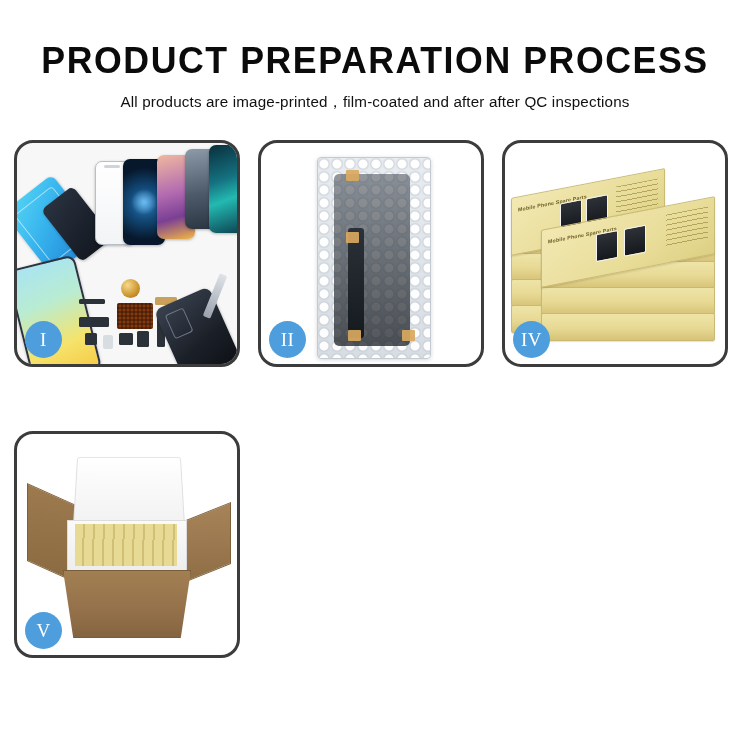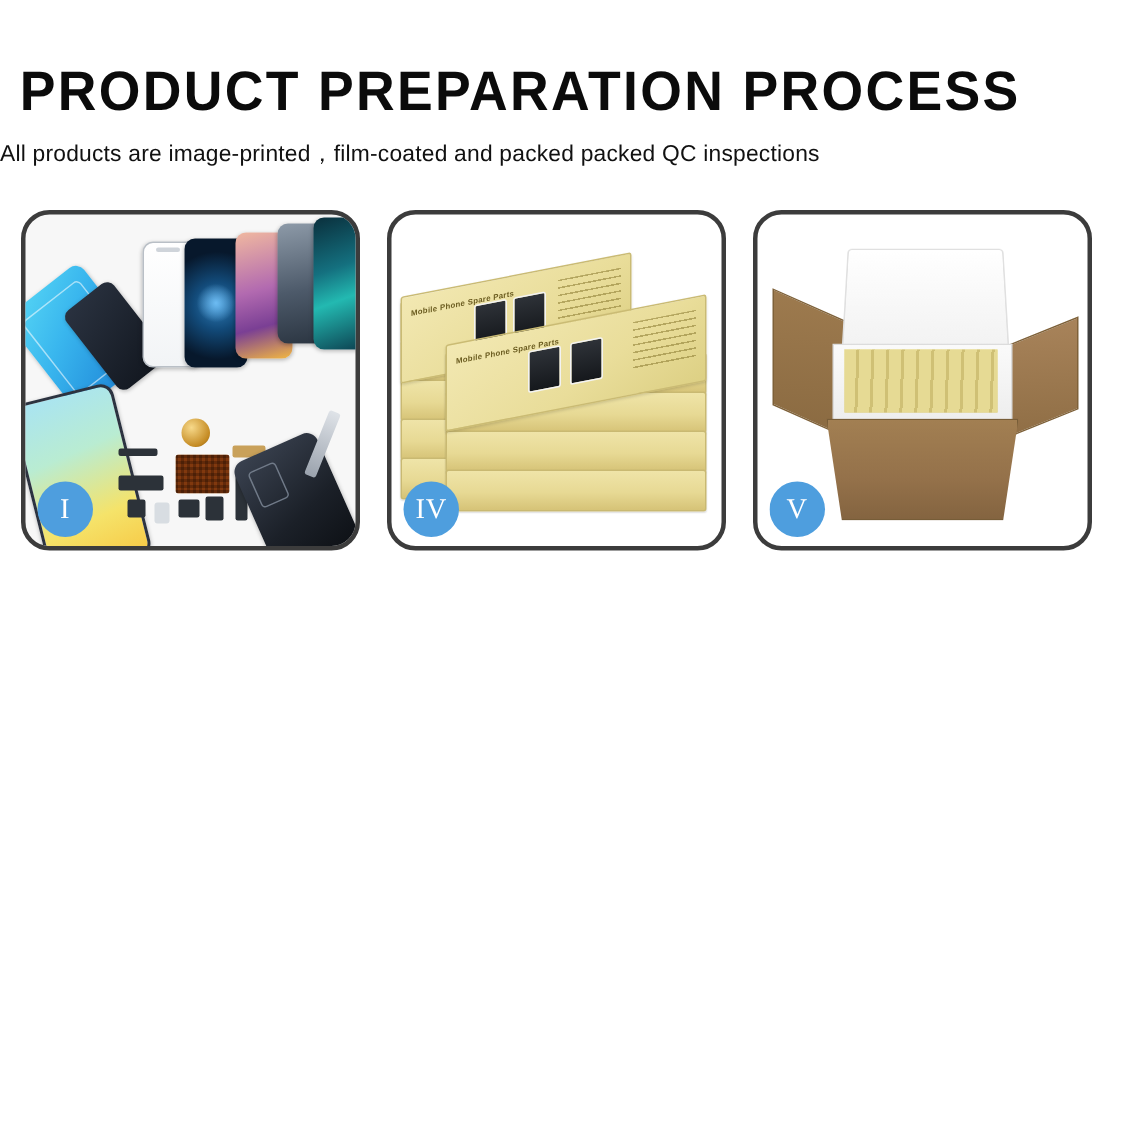--- a/index.html
+++ b/index.html
@@ -7,21 +7,21 @@
   body{
     width:750px;height:750px;
     background:#ffffff;
     font-family:"Liberation Sans","DejaVu Sans",sans-serif;
     overflow:hidden;
     position:relative;
   }
   .page{position:relative;width:750px;height:750px;}
 
   
-  .header{position:absolute;left:0;top:0;width:750px;}
+  .header{position:absolute;left:0;top:0;width:750px;text-align:center;}
   .title{
     margin:0;
     padding-top:42px;
     font-size:37px;
     font-weight:700;
     letter-spacing:1.6px;
     color:#0b0b0b;
     line-height:1.05;
     transform:scaleX(0.965);
     white-space:nowrap;
@@ -310,21 +310,21 @@
   .c6-t1{left:36px;top:72px;width:18px;height:20px;}
   .c6-t2{left:36px;top:128px;width:18px;height:20px;}
 </style>
 </head>
 <body>
 
 <div class="page">
 
   <div class="header">
     <h1 class="title">PRODUCT PREPARATION PROCESS</h1>
-    <p class="subtitle">All products are image-printed，film-coated and packed packed QC inspections</p>
+    <p class="subtitle">All products are image-printed，film-coated and after after QC inspections</p>
   </div>
 
   <div class="grid">
 
     <div class="panel p1">
       <div class="scene">
         <div class="ph ph-blue"></div>
         <div class="ph ph-blue2"></div>
         <div class="ph ph-glass"></div>
         <div class="ph ph-dark"></div>
@@ -343,20 +343,33 @@
           <div class="pt" style="left:58px;top:54px;width:12px;height:16px;"></div>
           <div class="pt" style="left:76px;top:20px;width:22px;height:8px;background:#c9a15a;"></div>
           <div class="pt" style="left:78px;top:36px;width:8px;height:34px;"></div>
         </div>
         <div class="ph-back"></div>
         <div class="tool"></div>
       </div>
       <div class="badge">I</div>
     </div>
 
+    <div class="panel p2">
+      <div class="scene">
+        <div class="bag">
+          <div class="inner-part"></div>
+          <div class="flex-strip"></div>
+          <div class="tape t1"></div>
+          <div class="tape t2"></div>
+          <div class="tape t3"></div>
+          <div class="tape t4"></div>
+        </div>
+      </div>
+      <div class="badge">II</div>
+    </div>
 
 
     <div class="panel p4">
       <div class="scene">
         <div class="stack">
 
           <div class="sbox" style="left:0;top:40px;width:112px;"></div>
           <div class="sbox" style="left:0;top:66px;width:112px;"></div>
           <div class="sbox" style="left:0;top:92px;width:112px;"></div>
           <div class="sbox" style="left:0;top:118px;width:112px;"></div>

